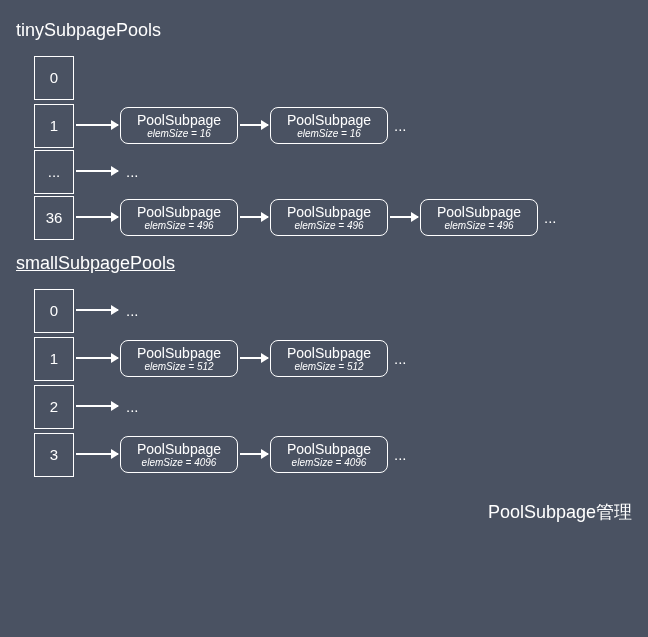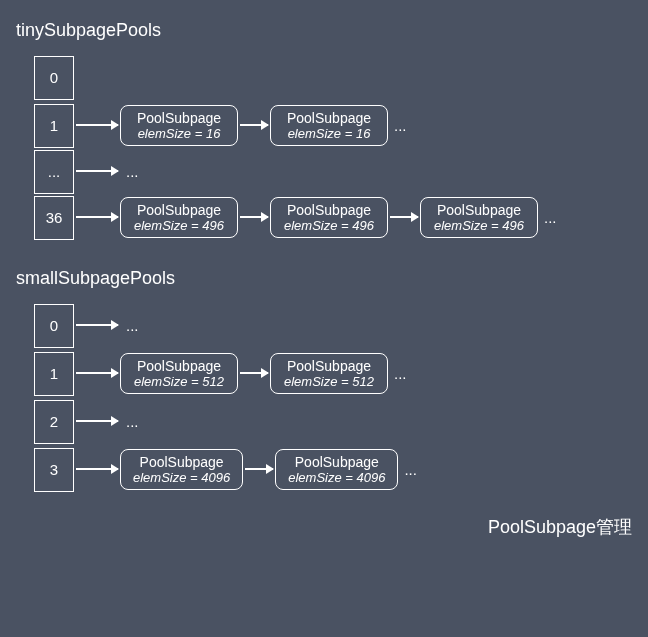--- a/index.html
+++ b/index.html
@@ -9,21 +9,21 @@
     font-family: "Segoe UI", Arial, sans-serif;
     width: 648px;
     height: 637px;
     padding: 20px 16px;
     position: relative;
   }
   .title {
     font-size: 18px;
     margin-bottom: 12px;
   }
-  .section2 { margin-top: 27px; }
+  .section2 { margin-top: 12px; text-decoration: underline; }
   .row {
     display: flex;
     align-items: center;
     margin-left: 18px;
     height: 48px;
   }
   .row.spacer { height: 44px; }
   .index-cell {
     width: 40px;
     height: 44px;
@@ -52,21 +52,21 @@
   }
   .arrow.short { width: 28px; }
   .node {
     border: 1.5px solid #ffffff;
     border-radius: 8px;
     padding: 4px 12px;
     text-align: center;
     min-width: 118px;
   }
   .node-title { font-size: 14px; }
-  .node-sub { font-size: 13px; font-style: italic; }
+  .node-sub { font-size: 10px; font-style: italic; }
   .ellipsis {
     font-size: 15px;
     margin-left: 6px;
   }
   .caption {
     text-align: right;
     font-size: 18px;
     margin-top: 22px;
   }
 </style>

